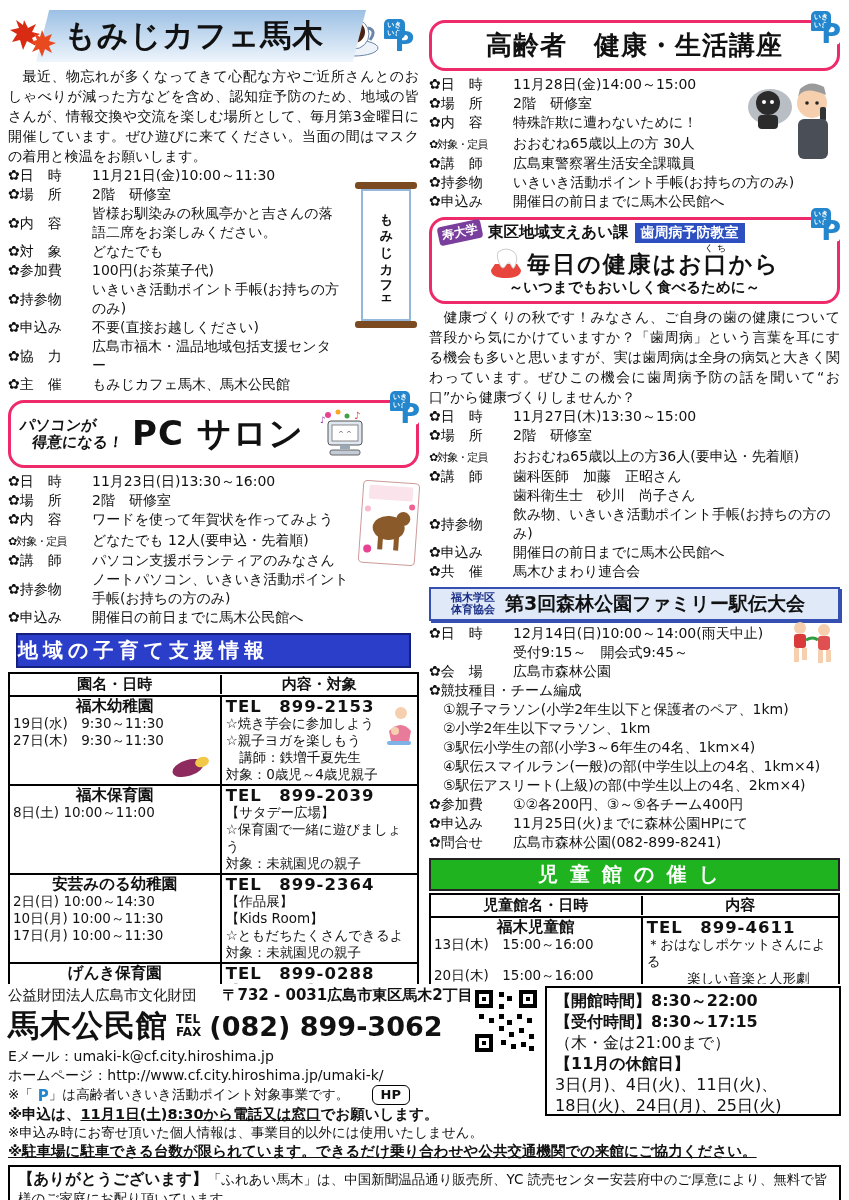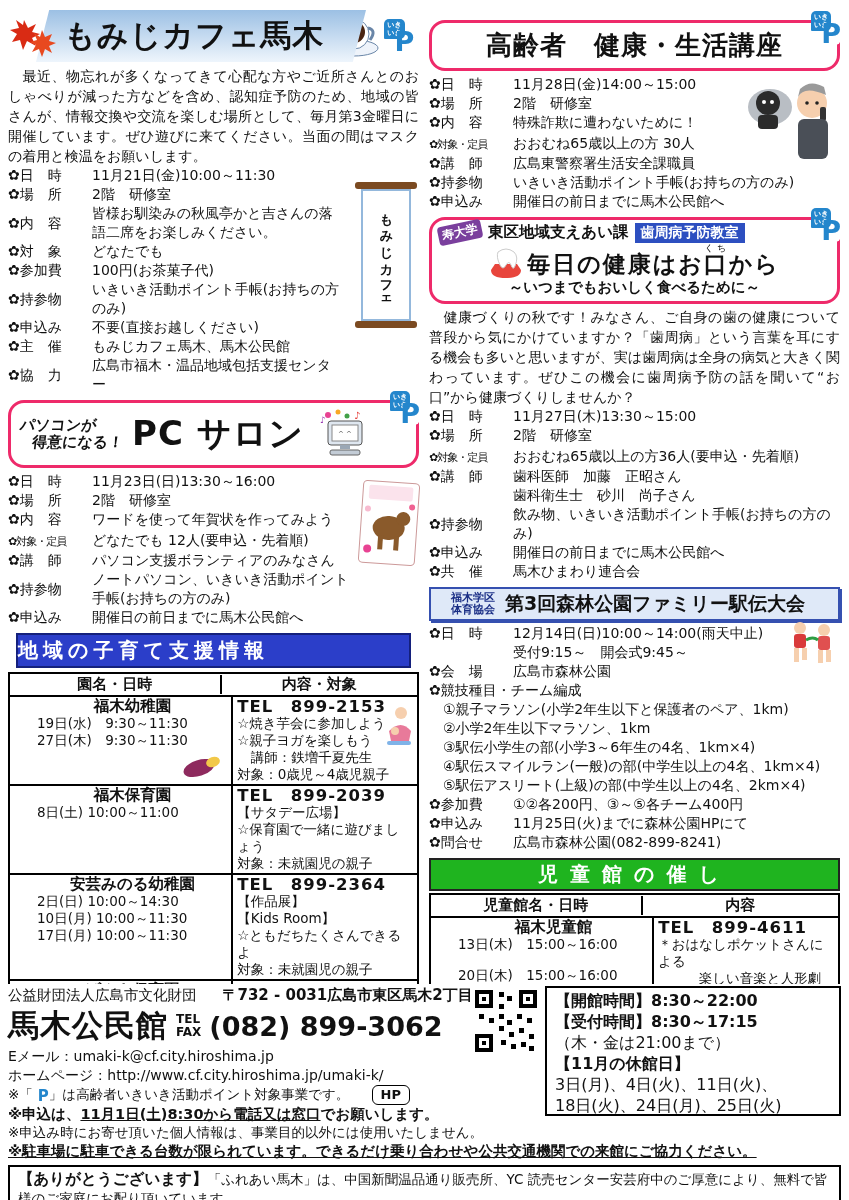--- a/index.html
+++ b/index.html
@@ -46,21 +46,21 @@
   .kourei-head{padding:5px 24px;text-align:center;font-size:26px;font-weight:900;letter-spacing:1px;}
 
   
   .banner-blue{margin:4px 8px;background:#2b3ec9;border:2px solid #14207c;color:#fff;
                font-weight:900;font-size:20px;letter-spacing:5px;padding:2px 0;}
   .banner-green{margin:2px 0;background:#1fb41f;border:2px solid #222;color:#fff;
                 text-align:center;font-weight:900;font-size:20px;letter-spacing:12px;padding:1px 0;}
 
   
   .ctable{border:2px solid #000;font-size:13.5px;line-height:17px;}
-  .crow{display:flex;border-top:2px solid #000;padding-left:24px;}
+  .crow{display:flex;border-top:2px solid #000;}
   .crow.head{border-top:none;text-align:center;font-weight:bold;font-size:15px;padding:1px 0;}
   .cell-l{flex:0 0 52%;border-right:2px solid #000;padding:1px 3px;position:relative;box-sizing:border-box;}
   .cell-r{flex:1;padding:1px 4px;position:relative;}
   .crow.head .cell-l,.crow.head .cell-r{padding:1px 0;}
   .g-name{text-align:center;font-weight:900;font-size:15.5px;}
   .g-tel{font-weight:900;font-size:16.5px;letter-spacing:1px;}
 
   
   .shika-box{padding:2px 6px 4px 6px;}
   .shika-row1{display:flex;align-items:center;gap:6px;}
@@ -161,26 +161,26 @@
             </div>
           <div class="drow">
               <span class="dlabel">✿持参物</span>
               <span class="dval">いきいき活動ポイント手帳(お持ちの方のみ)</span>
             </div>
           <div class="drow">
               <span class="dlabel">✿申込み</span>
               <span class="dval">不要(直接お越しください)</span>
             </div>
           <div class="drow">
+              <span class="dlabel">✿協　力</span>
+              <span class="dval">広島市福木・温品地域包括支援センター</span>
+            </div>
+          <div class="drow">
               <span class="dlabel">✿主　催</span>
               <span class="dval">もみじカフェ馬木、馬木公民館</span>
-            </div>
-          <div class="drow">
-              <span class="dlabel">✿協　力</span>
-              <span class="dval">広島市福木・温品地域包括支援センター</span>
             </div>
           <div class="scroll">
             <div class="rod"></div>
             <div class="paper">
                 <span class="vtext">もみじカフェ</span>
               </div>
             <div class="rod"></div>
           </div>
         </div>
       </div>

